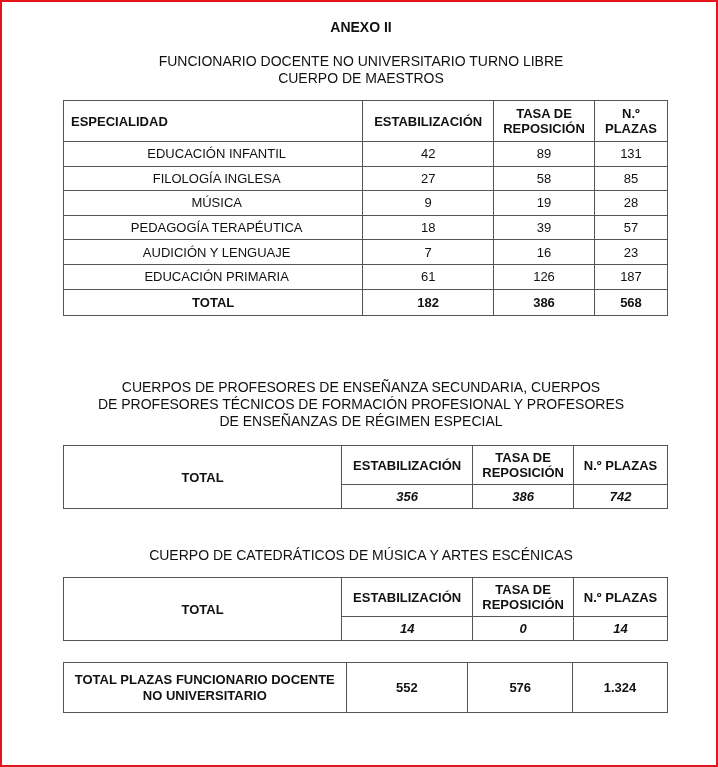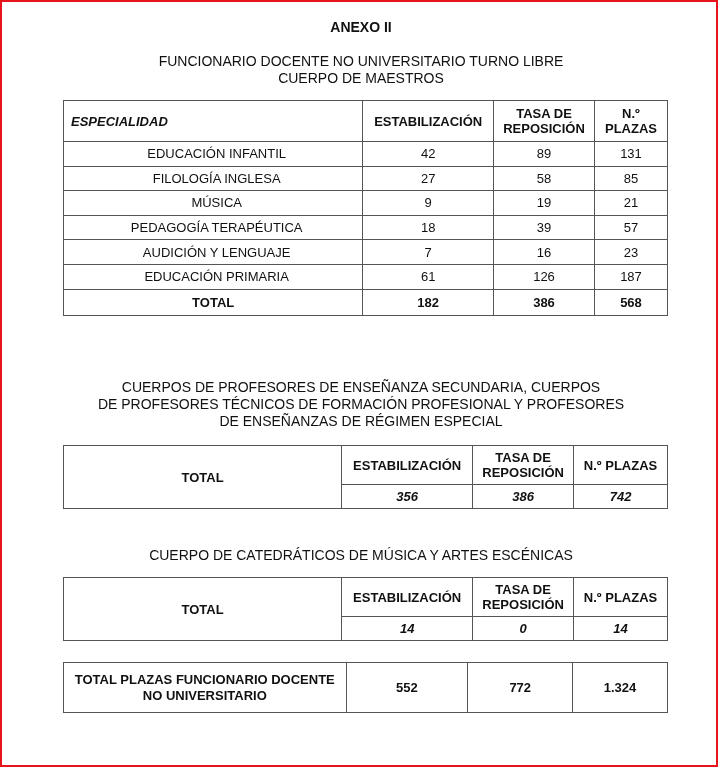--- a/index.html
+++ b/index.html
@@ -11,21 +11,21 @@
   }
   .title { position: absolute; left: 0; width: 718px; text-align: center; font-weight: bold; font-size: 14px; top: 17px; }
   .heading { position: absolute; left: 0; width: 718px; text-align: center; font-size: 14px; line-height: 17px; }
   table { position: absolute; border-collapse: collapse; font-size: 13px; }
   td, th { border: 1.3px solid #555; padding: 0; }
   th { font-weight: bold; font-size: 13px; line-height: 15px; text-align: center; }
   .t1 { left: 61px; top: 98px; width: 605px; }
   .t1 td { height: 23.6px; }
   .t1 td.name { text-align: center; padding-left: 7px; }
   .t1 td.num { text-align: center; margin-top: 41px; }
-  .t1 th.name { text-align: left; padding-left: 7px; font-style: italic; }
+  .t1 th.name { text-align: left; padding-left: 7px; }
   .t1 tr.hdr th { height: 40px; }
   .t1 tr.total td { font-weight: bold; height: 25px; }
   .t2 { left: 61px; width: 605px; }
   .t2 th, .t2 td { text-align: center; font-weight: bold; }
   .t2 td.val { height: 23px; font-style: italic; }
   .t2 th.hd { height: 38px; }
   .t3 { left: 61px; top: 660px; width: 605px; font-weight: bold; }
   .t3 td { text-align: center; height: 49px; line-height: 16px; }
 </style>
 </head>
@@ -61,21 +61,21 @@
   <tr>
     <td class="name">FILOLOGÍA INGLESA</td>
     <td class="num">27</td>
     <td class="num">58</td>
     <td class="num">85</td>
   </tr>
   <tr>
     <td class="name">MÚSICA</td>
     <td class="num">9</td>
     <td class="num">19</td>
-    <td class="num">21</td>
+    <td class="num">28</td>
   </tr>
   <tr>
     <td class="name">PEDAGOGÍA TERAPÉUTICA</td>
     <td class="num">18</td>
     <td class="num">39</td>
     <td class="num">57</td>
   </tr>
   <tr>
     <td class="name">AUDICIÓN Y LENGUAJE</td>
     <td class="num">7</td>
@@ -156,17 +156,17 @@
       <col style="width:105px">
       <col style="width:95px">
     </colgroup>
   <tbody>
       <tr>
     <td>
       <div>TOTAL PLAZAS FUNCIONARIO DOCENTE</div>
       <div>NO UNIVERSITARIO</div>
     </td>
     <td>552</td>
-    <td>772</td>
+    <td>576</td>
     <td>1.324</td>
   </tr>
 </tbody>
   </table>
 
 </body></html>

